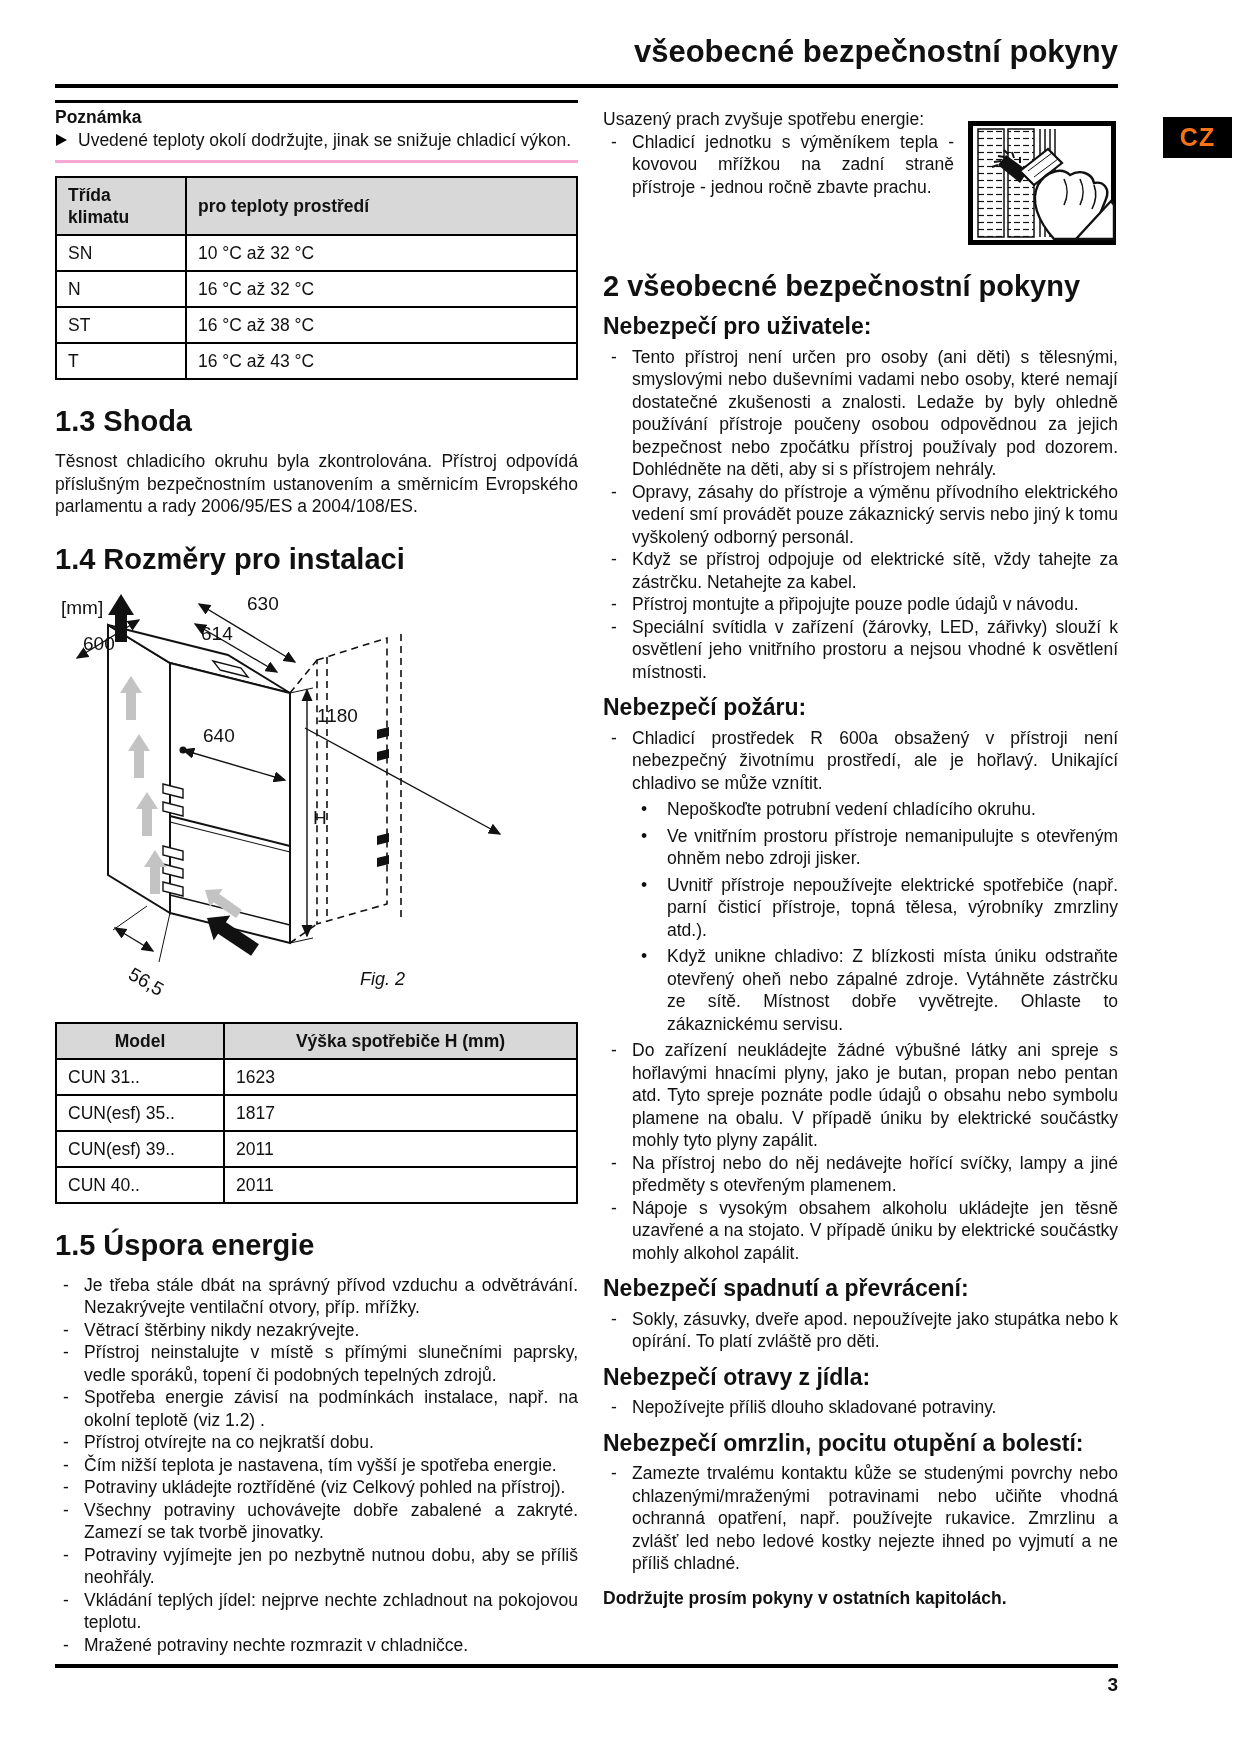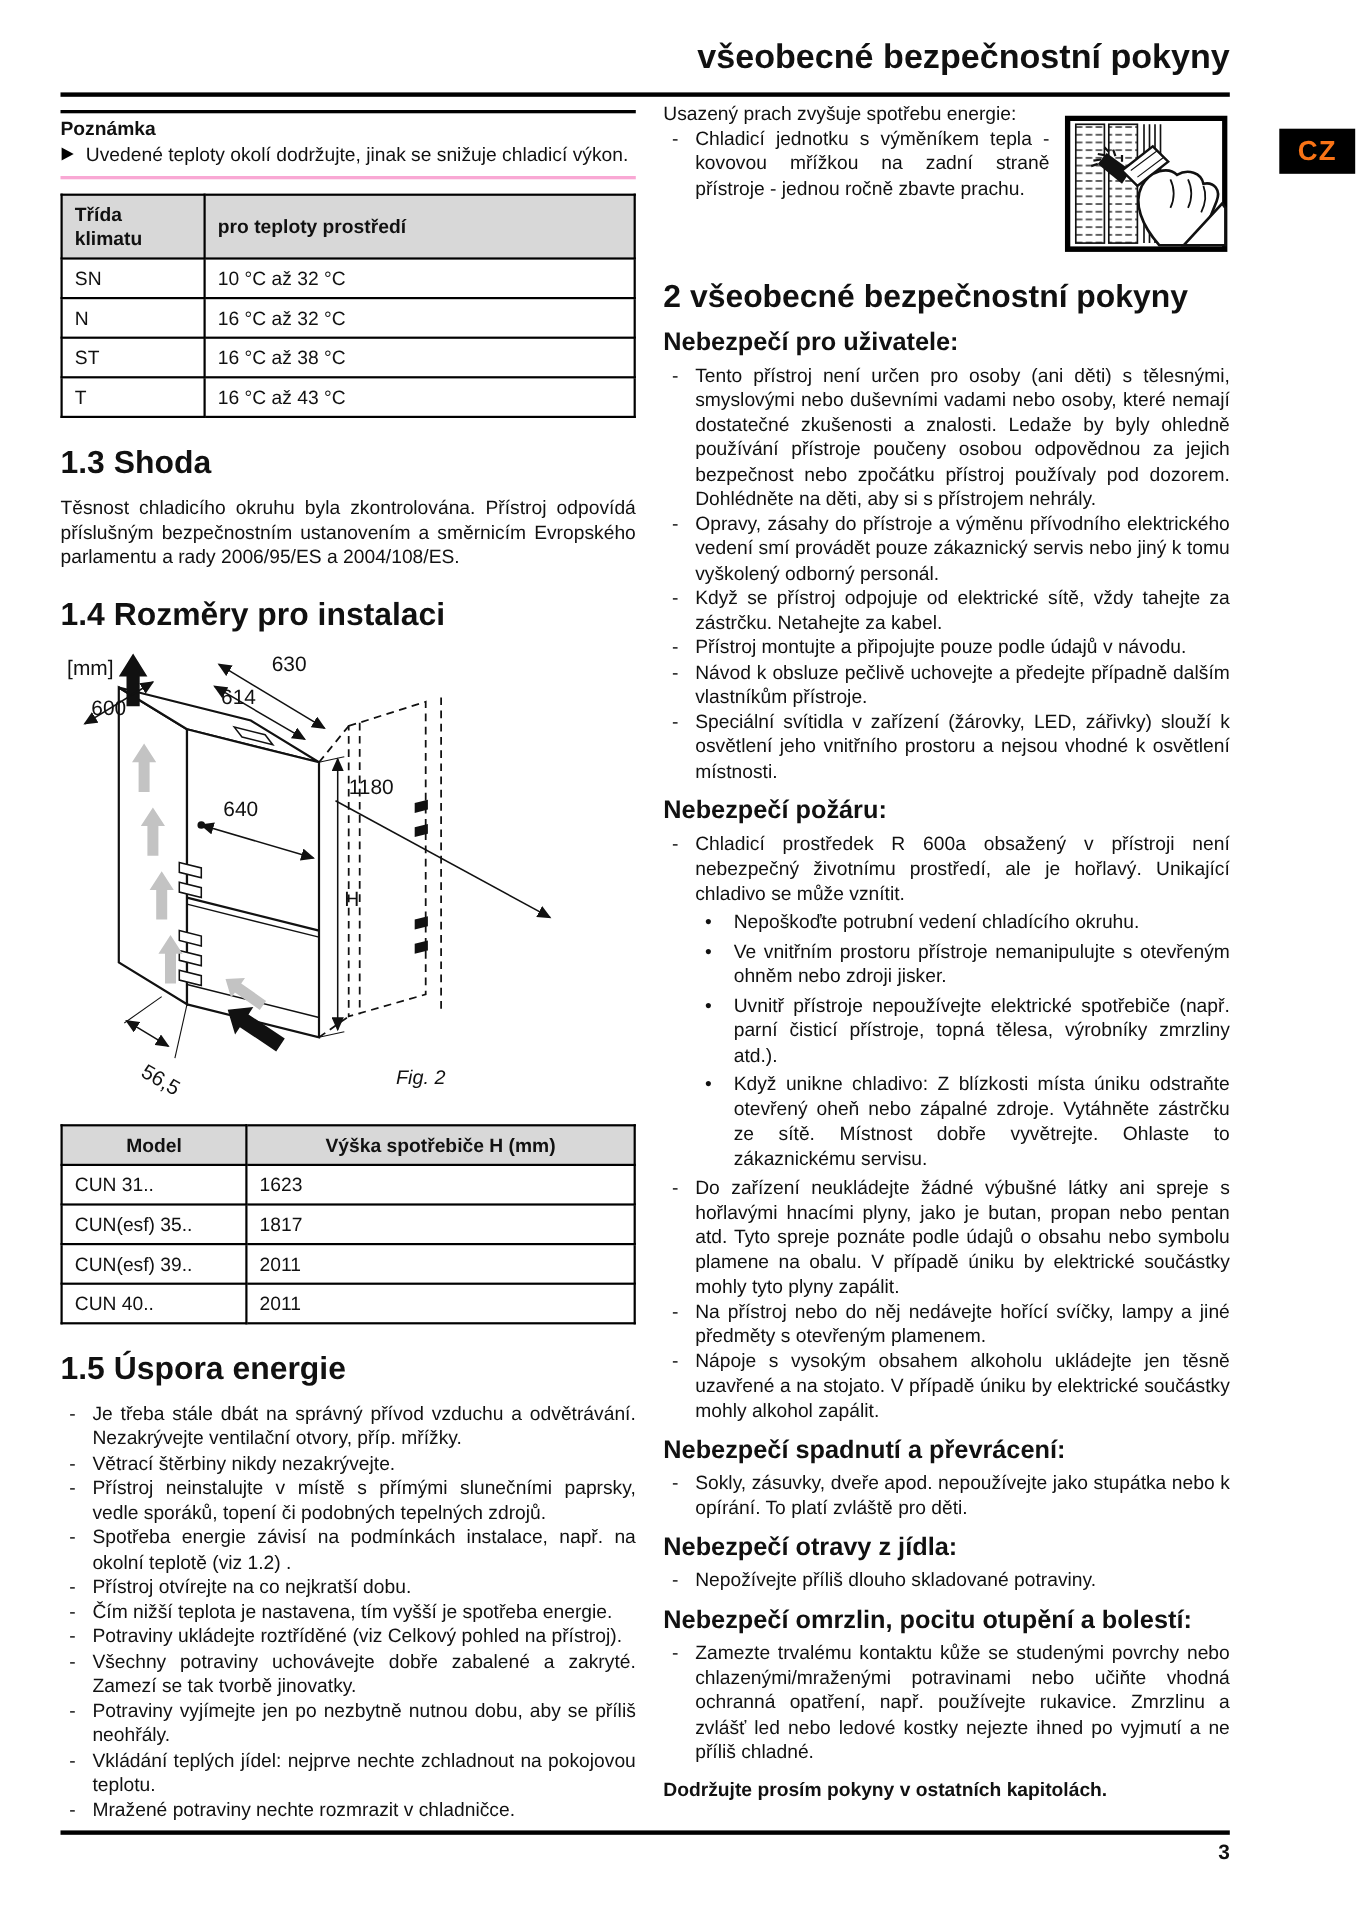--- a/index.html
+++ b/index.html
@@ -13,21 +13,21 @@
   .rule{position:absolute;left:55px;width:1063px;height:4px;background:#000;}
   .rule-top{top:84px;}
   .rule-bottom{top:1664px;}
   .cz-badge{position:absolute;left:1163px;top:117px;width:69px;height:41px;background:#000;color:#f97316;
             display:flex;align-items:center;justify-content:center;font-size:25px;font-weight:bold;letter-spacing:1px;}
   .page-number{position:absolute;top:1674px;left:55px;width:1063px;text-align:right;
                font-size:19px;font-weight:bold;}
 
   
   .col-left{position:absolute;left:55px;top:100px;width:523px;}
-  .col-right{position:absolute;left:603px;top:92px;width:515px;}
+  .col-right{position:absolute;left:603px;top:108px;width:515px;}
 
   
   .note{border-top:3px solid #000;border-bottom:3px solid #f9a8d4;padding:3px 0 9px;}
   .note-title{font-weight:bold;}
   .note-item{position:relative;padding-left:23px;text-align:justify;}
   .tri{position:absolute;left:1px;top:5px;width:0;height:0;
        border-left:11px solid #000;border-top:6.5px solid transparent;border-bottom:6.5px solid transparent;}
 
   
   table.dtable{border-collapse:collapse;width:100%;margin-top:13px;}
@@ -318,23 +318,20 @@
         </div>
 
         <div class="block" data-kind="dash">
           <span>Když se přístroj odpojuje od elektrické sítě, vždy tahejte za zástrčku. Netahejte za kabel.</span>
         </div>
 
         <div class="block" data-kind="dash">
           <span>Přístroj montujte a připojujte pouze podle údajů v návodu.</span>
         </div>
 
-        <div class="block" data-kind="dash">
-          <span>Návod k obsluze pečlivě uchovejte a předejte případně dalším vlastníkům přístroje.</span>
-        </div>
 
         <div class="block" data-kind="dash">
           <span>Speciální svítidla v zařízení (žárovky, LED, zářivky) slouží k osvětlení jeho vnitřního prostoru a nejsou vhodné k osvětlení místnosti.</span>
         </div>
 
         <div class="block" data-kind="heading">
           <span>Nebezpečí požáru:</span>
         </div>
 
         <div class="block" data-kind="dash">

